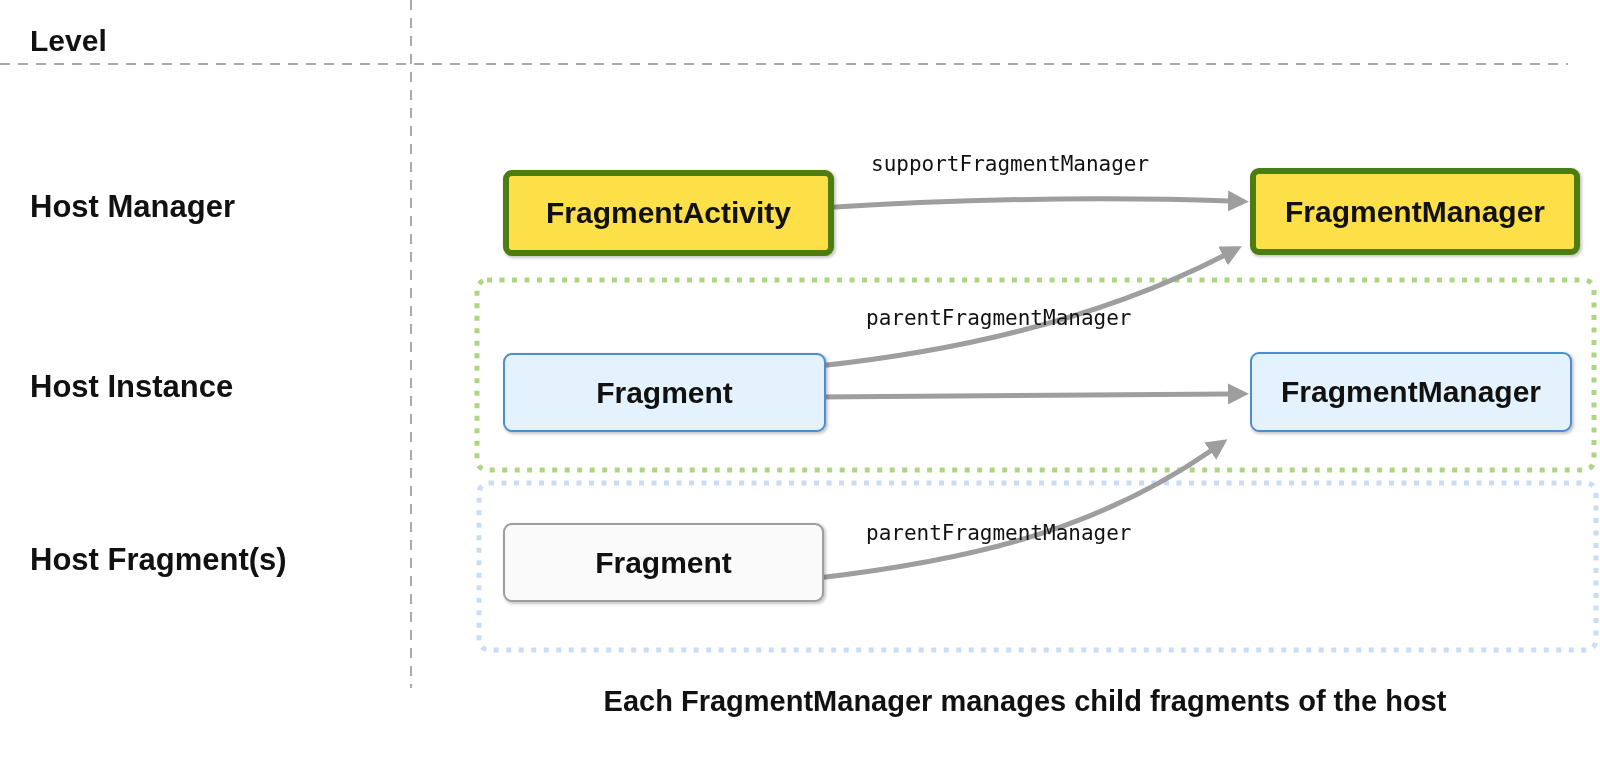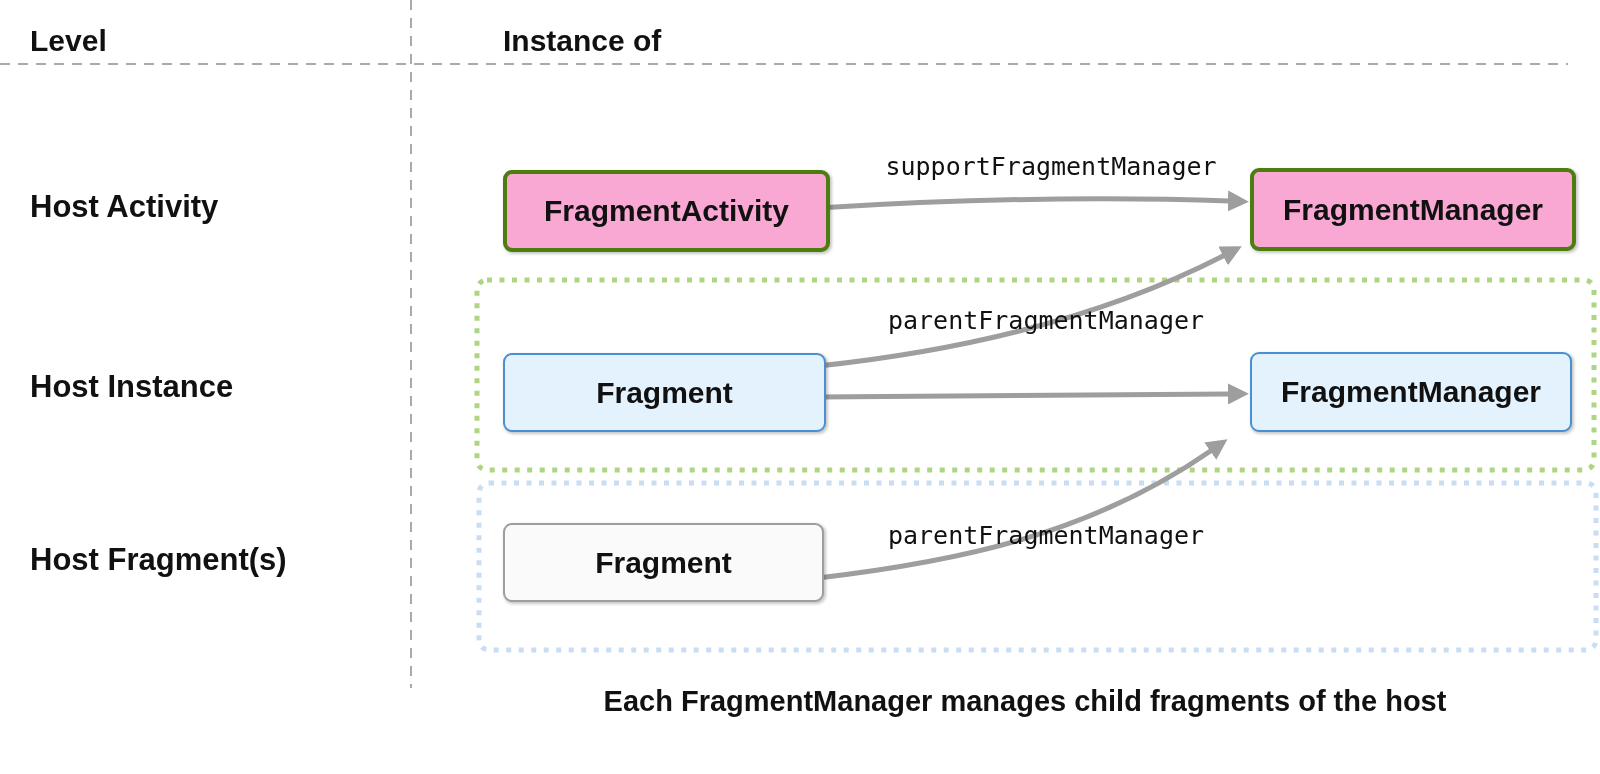--- a/index.html
+++ b/index.html
@@ -33,29 +33,29 @@
     align-items: center;
     justify-content: center;
     border-radius: 9px;
     font-size: 30px;
     font-weight: 600;
     color: #111111;
     box-shadow: 1.5px 1.5px 3px rgba(0,0,0,0.22);
     z-index: 1;
     white-space: nowrap;
   }
-  .node-green  { background: #f9a8d4; border: 4px solid #4d7c0f; }
+  .node-green  { background: #fde047; border: 6px solid #4d7c0f; }
   .node-blue   { background: #e3f2fd; border: 2px solid #4a8fd3; }
   .node-plain  { background: #fafafa; border: 2px solid #9e9e9e; }
 
   .edge-label {
     font-family: "DejaVu Sans Mono", "Liberation Mono", monospace;
-    font-size: 25px;
+    font-size: 21px;
     color: #111111;
-    text-align: center;
+    text-align: left;
     white-space: nowrap;
     z-index: 2;
     width: 360px;
   }
   .caption {
     font-size: 29px;
     font-weight: 700;
     color: #111111;
     text-align: center;
     width: 1150px;
@@ -85,23 +85,22 @@
     <path d="M 818 208 C 980 198, 1120 197, 1230 201" fill="none" stroke="#9e9e9e" stroke-width="5" stroke-linecap="round" marker-end="url(#arrowhead)"></path>
 
     <path d="M 818 366 C 950 352, 1095 322, 1225 255" fill="none" stroke="#9e9e9e" stroke-width="5" stroke-linecap="round" marker-end="url(#arrowhead)"></path>
 
     <path d="M 818 397 L 1230 394" fill="none" stroke="#9e9e9e" stroke-width="5" stroke-linecap="round" marker-end="url(#arrowhead)"></path>
 
     <path d="M 818 578 C 955 562, 1090 535, 1212 450" fill="none" stroke="#9e9e9e" stroke-width="5" stroke-linecap="round" marker-end="url(#arrowhead)"></path>
   </svg>
 
   <div class="abs col-header" style="left:30px; top:24px;">Level</div>
-  <div class="abs col-header" style="left:503px; top:24px;">Instance of</div>
 
-  <div class="abs row-label" style="left:30px; top:189px;">Host Activity</div>
+  <div class="abs row-label" style="left:30px; top:189px;">Host Manager</div>
   <div class="abs row-label" style="left:30px; top:369px;">Host Instance</div>
   <div class="abs row-label" style="left:30px; top:542px;">Host Fragment(s)</div>
 
   <div class="abs node node-green" style="left:503px; top:170px; width:319px; height:74px;">
     <span>FragmentActivity</span>
   </div>
   <div class="abs node node-green" style="left:1250px; top:168px; width:318px; height:75px;">
     <span>FragmentManager</span>
   </div>
 

